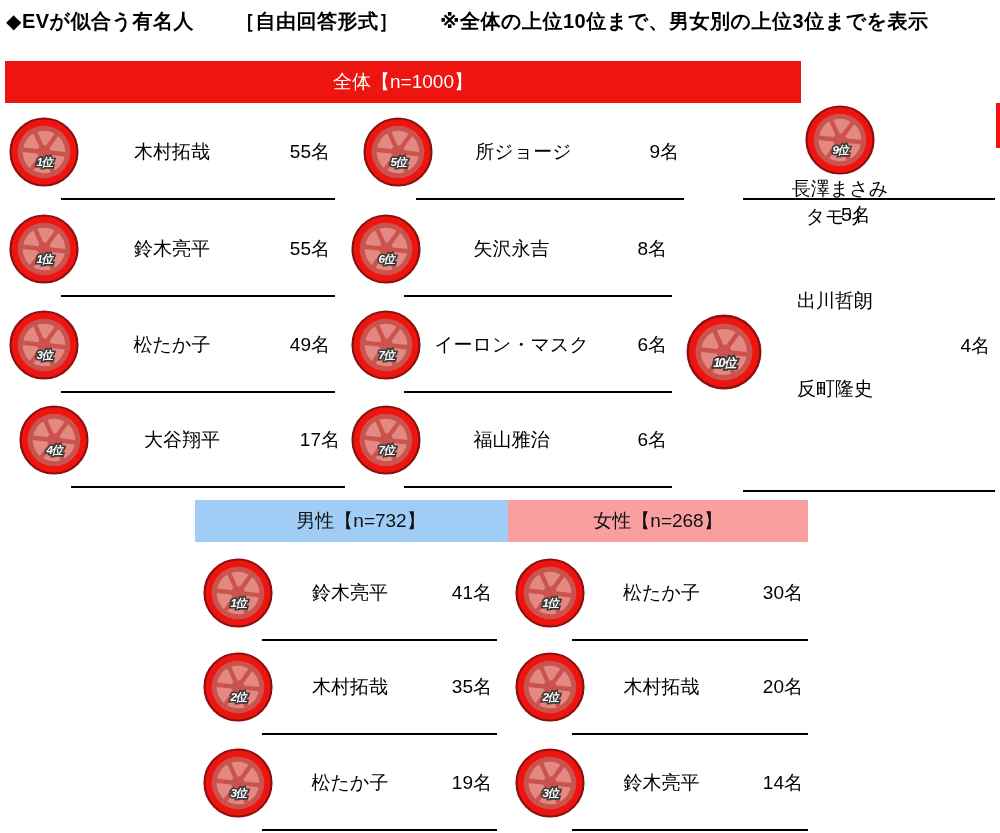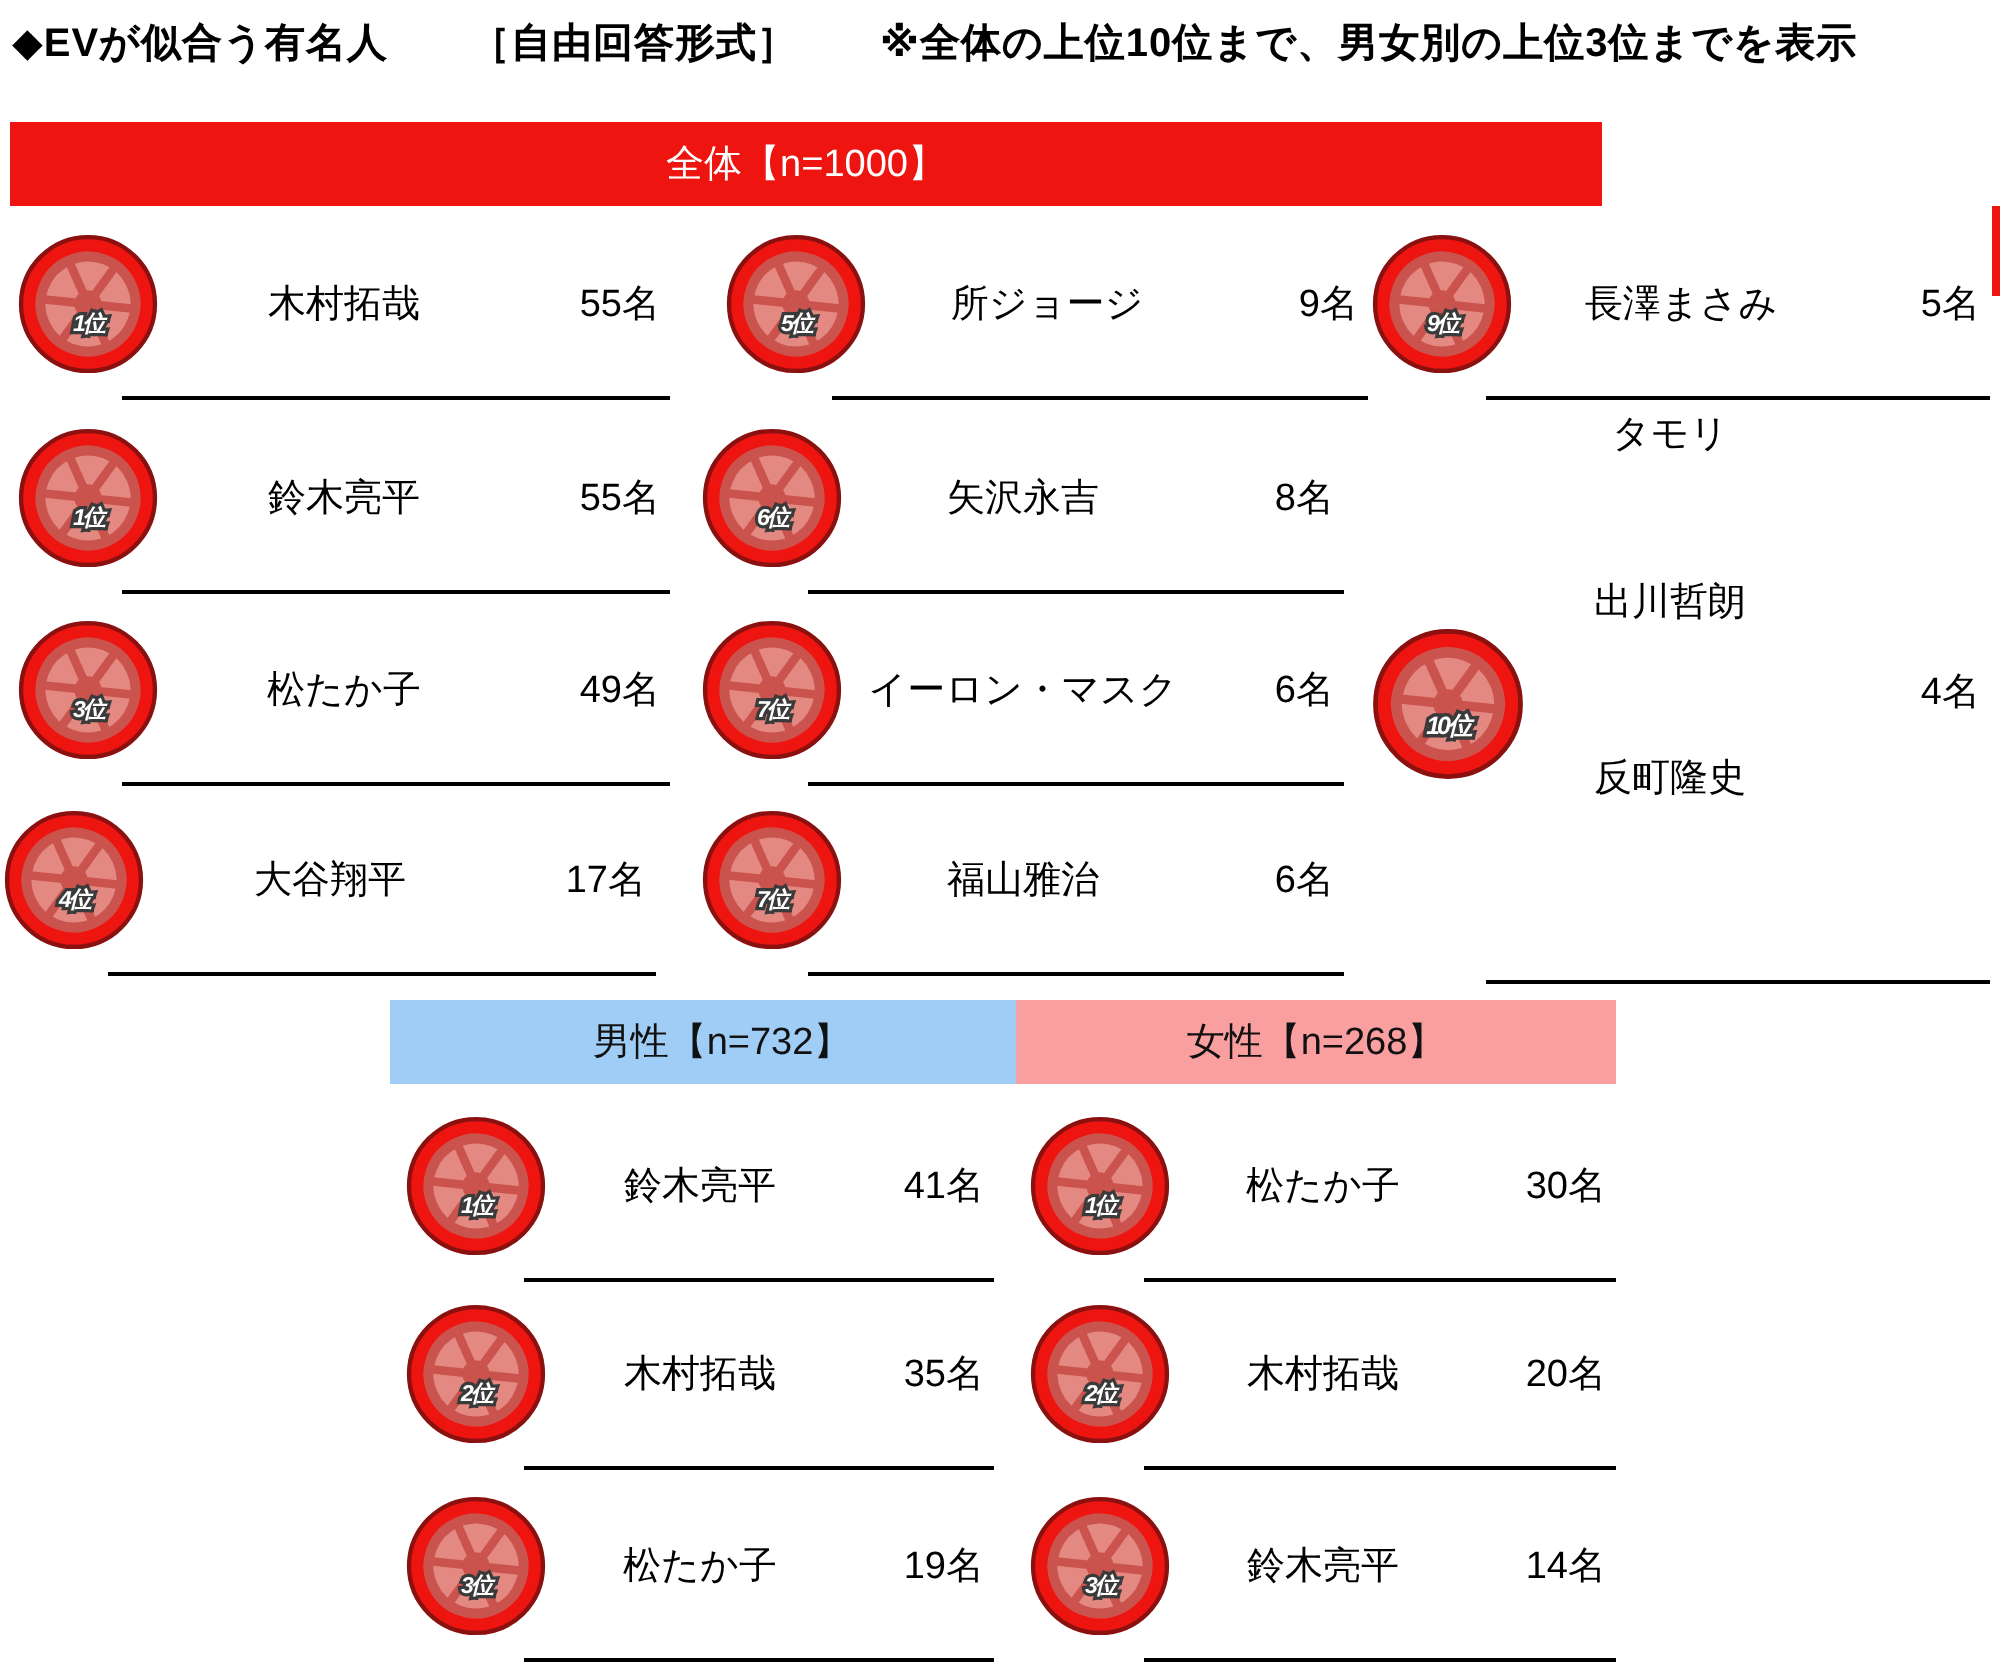--- a/index.html
+++ b/index.html
@@ -89,21 +89,21 @@
         <line x1="24" y1="65" x2="76" y2="35"></line>
       </g>
       <circle cx="50" cy="50" r="9.5" fill="#c4625c"></circle>
     </g>
     <text x="50" y="69" text-anchor="middle" font-style="italic" font-weight="bold" fill="#ffffff" stroke="#3a3a3a" stroke-width="4.5" paint-order="stroke" style="letter-spacing:-2px">3位</text>
   </svg>
         <div class="entry-name">松たか子</div>
         <div class="entry-count">49名</div>
         <div class="entry-line" style="left:53px"></div>
       </div>
-      <div class="entry" style="left: 1px; top: 392px; width: 327px; align-items: center;">
+      <div class="entry" style="left: 18px; top: 392px; width: 327px; align-items: center;">
         <svg class="badge" viewBox="0 0 100 100" aria-label="4位">
     <circle cx="50" cy="50" r="46.5" fill="#ee1410" stroke="#8b1111" stroke-width="3"></circle>
     <g transform="rotate(-24 50 50)" opacity="0.82">
       <circle cx="50" cy="50" r="33" fill="#e2a39c" stroke="#c4625c" stroke-width="7"></circle>
       <g stroke="#c4625c" stroke-width="6">
         <line x1="50" y1="20" x2="50" y2="80"></line>
         <line x1="24" y1="35" x2="76" y2="65"></line>
         <line x1="24" y1="65" x2="76" y2="35"></line>
       </g>
       <circle cx="50" cy="50" r="9.5" fill="#c4625c"></circle>
@@ -179,21 +179,21 @@
         <line x1="24" y1="65" x2="76" y2="35"></line>
       </g>
       <circle cx="50" cy="50" r="9.5" fill="#c4625c"></circle>
     </g>
     <text x="50" y="69" text-anchor="middle" font-style="italic" font-weight="bold" fill="#ffffff" stroke="#3a3a3a" stroke-width="4.5" paint-order="stroke" style="letter-spacing:-2px">7位</text>
   </svg>
         <div class="entry-name">福山雅治</div>
         <div class="entry-count">6名</div>
         <div class="entry-line" style="left:54px"></div>
       </div>
-      <div class="entry" style="left: 685px; top: 104px; width: 310px;">
+      <div class="entry" style="left: 685px; top: 104px; width: 310px; flex-direction: column;">
         <svg class="badge" viewBox="0 0 100 100" aria-label="9位">
     <circle cx="50" cy="50" r="46.5" fill="#ee1410" stroke="#8b1111" stroke-width="3"></circle>
     <g transform="rotate(-24 50 50)" opacity="0.82">
       <circle cx="50" cy="50" r="33" fill="#e2a39c" stroke="#c4625c" stroke-width="7"></circle>
       <g stroke="#c4625c" stroke-width="6">
         <line x1="50" y1="20" x2="50" y2="80"></line>
         <line x1="24" y1="35" x2="76" y2="65"></line>
         <line x1="24" y1="65" x2="76" y2="35"></line>
       </g>
       <circle cx="50" cy="50" r="9.5" fill="#c4625c"></circle>

